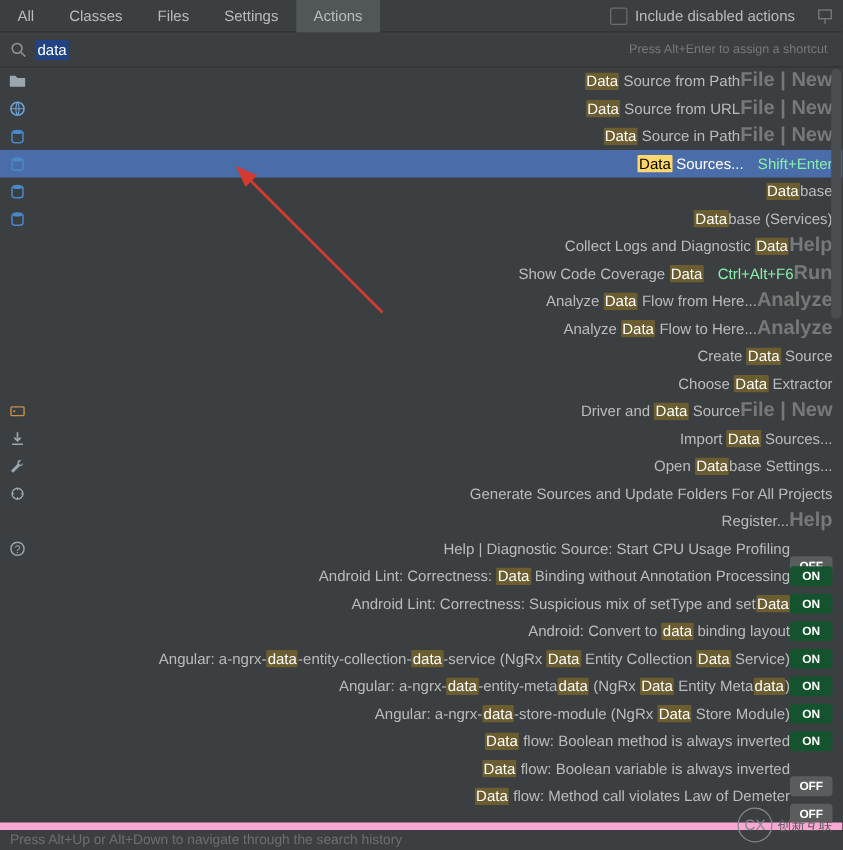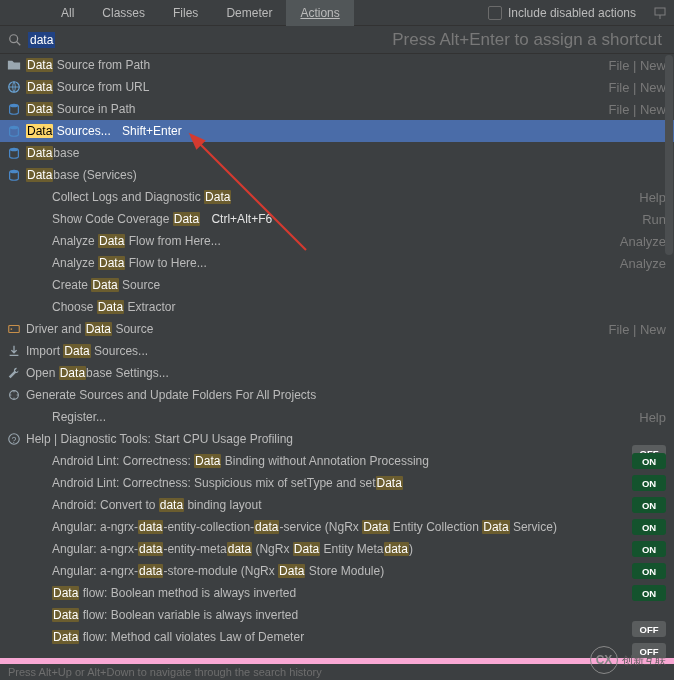--- a/index.html
+++ b/index.html
@@ -11,33 +11,31 @@
   color: #bbbbbb;
   overflow: hidden;
   position: relative;
 }
 .tabs {
   display: flex;
   align-items: center;
   height: 26px;
   background: #3c3f41;
   border-bottom: 1px solid #323232;
-  padding-left: 47px;
 }
 .tab {
   padding: 0 14px;
   height: 26px;
   display: flex;
   align-items: center;
   cursor: pointer;
   color: #bbbbbb;
 }
 .tab.active {
   background: #515658;
-  text-decoration: underline;
 }
 .spacer { flex: 1; }
 .checkbox-wrap {
   display: flex;
   align-items: center;
   padding-right: 8px;
   gap: 6px;
 }
 .checkbox {
   width: 14px; height: 14px;
@@ -58,49 +56,49 @@
   border-bottom: 1px solid #323232;
 }
 .search-icon { width: 14px; height: 14px; margin-right: 6px; opacity: 0.8; }
 .search-sel {
   background: #214283;
   color: #fff;
   padding: 1px 2px;
 }
 .hint {
   color: #787878;
-  font-size: 17px;
+  font-size: 10px;
   margin-left: auto;
   padding-right: 4px;
 }
 .list {
   position: relative;
 }
 .row {
   display: flex;
   align-items: center;
   height: 22px;
   padding: 0 8px 0 6px;
 }
 .row .ic {
   width: 16px; height: 16px;
   margin-right: 4px;
   display: flex;
   align-items: center;
   justify-content: center;
   flex-shrink: 0;
 }
-.row .label { flex: 1; white-space: nowrap; overflow: hidden; }
-.row .shortcut { color: #e5e5e5; margin-left: 8px; }
-.row .right { color: #787878; font-size: 13px; }
+.row .label { flex: 1; white-space: nowrap; overflow: hidden; text-align: right; }
+.row .shortcut { color: #86efac; margin-left: 8px; }
+.row .right { color: #787878; font-size: 16px; font-weight: bold; }
 .row.selected {
   background: #4a6ca8;
   color: #fff;
 }
-.row.selected .shortcut { color: #ffffff; }
+.row.selected .shortcut { color: #86efac; }
 .hl {
   background: #6b5d2f;
   color: #fff;
   padding: 0 1px;
   border-radius: 1px;
 }
 .row.selected .hl {
   background: #ffd86b;
   color: #000;
 }
@@ -139,21 +137,21 @@
   color: #5a5a5a;
   font-size: 11px;
 }
 .wm-circle {
   width: 28px; height: 28px;
   border: 1.5px solid #888;
   border-radius: 50%;
   display: flex;
   align-items: center;
   justify-content: center;
-  font-weight: bold;
+  font-weight: normal;
   font-size: 12px;
   color: #888;
 }
 .arrow-svg {
   position: absolute;
   left: 186px; top: 130px;
   pointer-events: none;
 }
 .scrollbar {
   position: absolute;
@@ -163,21 +161,21 @@
   border-radius: 4px;
 }
 </style>
 </head>
 <body>
 
 <div class="tabs">
   <div class="tab">All</div>
   <div class="tab">Classes</div>
   <div class="tab">Files</div>
-  <div class="tab">Demeter</div>
+  <div class="tab">Settings</div>
   <div class="tab active">Actions</div>
   <div class="spacer"></div>
   <div class="checkbox-wrap">
     <div class="checkbox"></div>
     <span>Include disabled actions</span>
   </div>
   <svg class="pin-icon" viewBox="0 0 16 16">
       <rect x="3" y="3" width="10" height="7" fill="none" stroke="#999" stroke-width="1"></rect>
       <line x1="8" y1="10" x2="8" y2="14" stroke="#999"></line>
     </svg>
@@ -317,21 +315,21 @@
       <span class="label indent">Register...</span>
       <span class="right">Help</span>
     </div>
     <div class="row">
       <span class="ic">
         <svg width="14" height="14" viewBox="0 0 16 16">
           <circle cx="8" cy="8" r="6" fill="none" stroke="#9aa7b0" stroke-width="1.3"></circle>
           <text x="8" y="12" text-anchor="middle" font-size="10" fill="#9aa7b0">?</text>
         </svg>
       </span>
-      <span class="label">Help | Diagnostic Tools: Start CPU Usage Profiling</span>
+      <span class="label">Help | Diagnostic Source: Start CPU Usage Profiling</span>
       <span class="toggle off">OFF</span>
     </div>
     <div class="row">
       <span class="ic"></span>
       <span class="label indent">Android Lint: Correctness: <span class="hl">Data</span> Binding without Annotation Processing</span>
       <span class="toggle on">ON</span>
     </div>
     <div class="row">
       <span class="ic"></span>
       <span class="label indent">Android Lint: Correctness: Suspicious mix of setType and set<span class="hl">Data</span></span>

